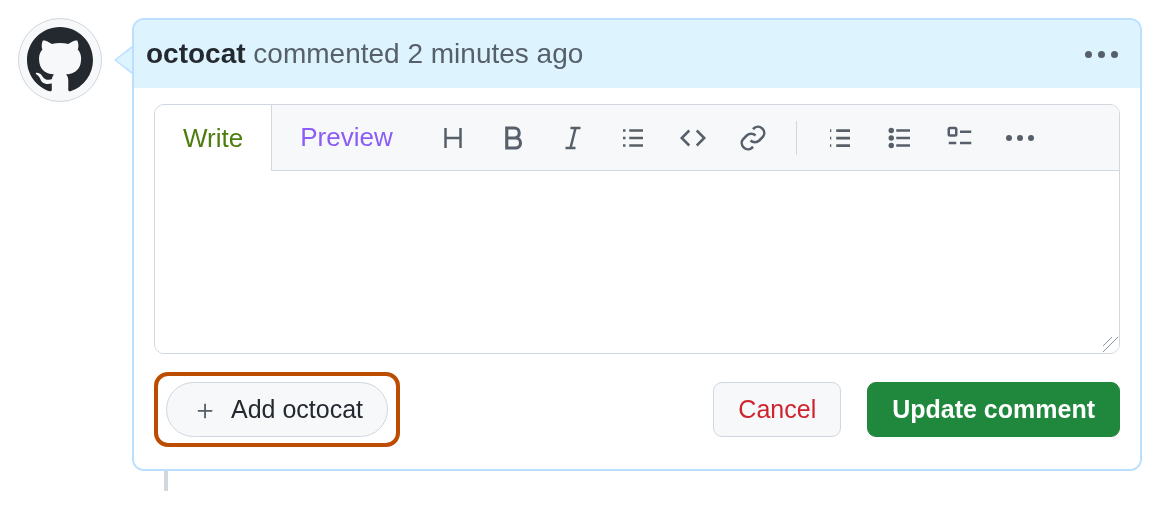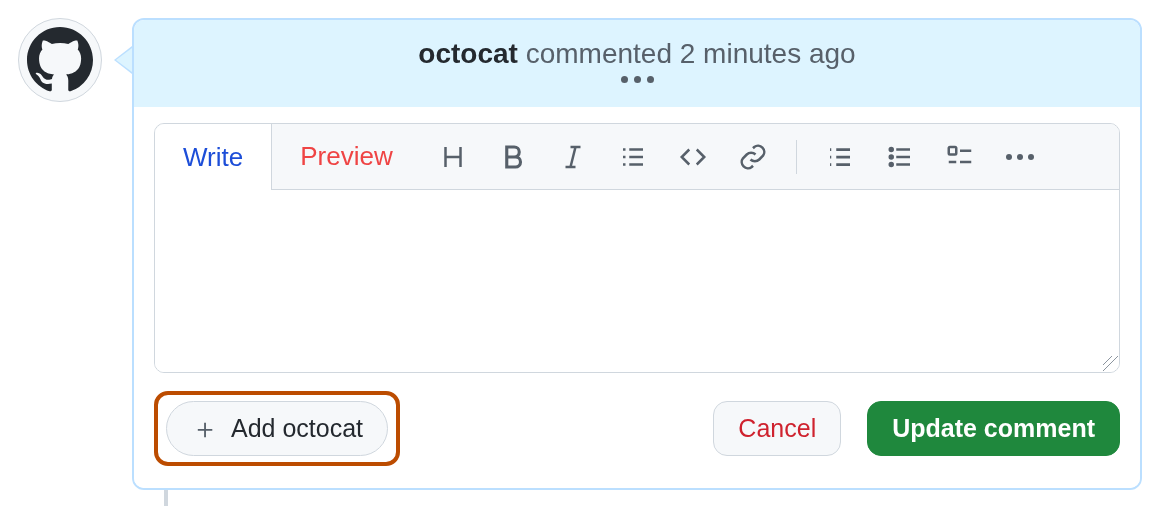--- a/index.html
+++ b/index.html
@@ -32,43 +32,43 @@
     border-right: 16px solid #ddf4ff;
   }
 
   .comment {
     border: 2px solid #54aeff66; border-radius: 12px; overflow: visible;
   }
 
   .comment-header {
     background: #ddf4ff; padding: 18px 12px;
     display: flex; align-items: center; justify-content: space-between;
-    border-top-left-radius: 10px; border-top-right-radius: 10px; flex-direction: column;
+    border-top-left-radius: 10px; border-top-right-radius: 10px;
   }
   .comment-header .meta { font-size: 28px; color: #57606a; }
   .comment-header .author { font-weight: 600; color: #24292f; }
   .kebab { display: flex; gap: 6px; padding: 6px 10px; border-radius: 8px; cursor: pointer; }
   .kebab span { width: 7px; height: 7px; background: #57606a; border-radius: 50%; }
 
   .comment-body { background: #fff; padding: 16px 20px 22px 20px; border-bottom-left-radius: 10px; border-bottom-right-radius: 10px; }
 
   .editor {
     border: 1px solid #d0d7de; border-radius: 10px; overflow: hidden;
   }
   .tabbar {
     display: flex; align-items: stretch; background: #f6f8fa; height: 66px;
     border-bottom: 1px solid #d0d7de;
   }
   .tab {
     padding: 0 28px; display: flex; align-items: center;
-    font-size: 26px; color: #ef4444; cursor: pointer;
+    font-size: 26px; color: #8b5cf6; cursor: pointer;
     border-right: 1px solid transparent;
   }
   .tab.active {
-    background: #fff; color: #1d4ed8;
+    background: #fff; color: #4d7c0f;
     border-right: 1px solid #d0d7de;
     border-top-left-radius: 10px;
     position: relative; top: 0; margin-bottom: -1px;
   }
   .toolbar { display: flex; align-items: center; gap: 26px; padding: 0 14px; flex: 1; }
   .tool { width: 34px; height: 34px; display: flex; align-items: center; justify-content: center; color: #57606a; cursor: pointer; }
   .tool svg { width: 30px; height: 30px; stroke: currentColor; fill: none; stroke-width: 2; }
   .sep { width: 1px; height: 34px; background: #d0d7de; }
   .tool.dots { display:flex; gap:5px; }
   .tool.dots span { width:6px; height:6px; background:#57606a; border-radius:50%; }
@@ -87,21 +87,21 @@
   }
 
   .highlight-box {
     border: 4px solid #bc4c00; border-radius: 14px; padding: 6px 8px; display:inline-block;
   }
   .btn {
     font-size: 25px; border-radius: 999px; padding: 12px 24px;
     display: inline-flex; align-items: center; gap: 12px; cursor: pointer;
     border: 1px solid #d0d7de; background: #f6f8fa; color: #24292f;
   }
-  .btn.rect { border-radius: 14px; }
+  .btn.rect { border-radius: 9px; }
   .btn.danger { color: #cf222e; background:#f6f8fa; }
   .btn.primary { color:#fff; background:#1f883d; border-color:#1f883d; font-weight:600;margin-left:8px; }
   .footer-right { display:flex; gap:18px; }
 
   .plus { font-size: 28px; line-height: 1; color:#57606a; }
 
   .tail { width:4px; height:20px; background:#d0d7de; margin-left: 164px; }
 </style>
 </head>
 <body>

